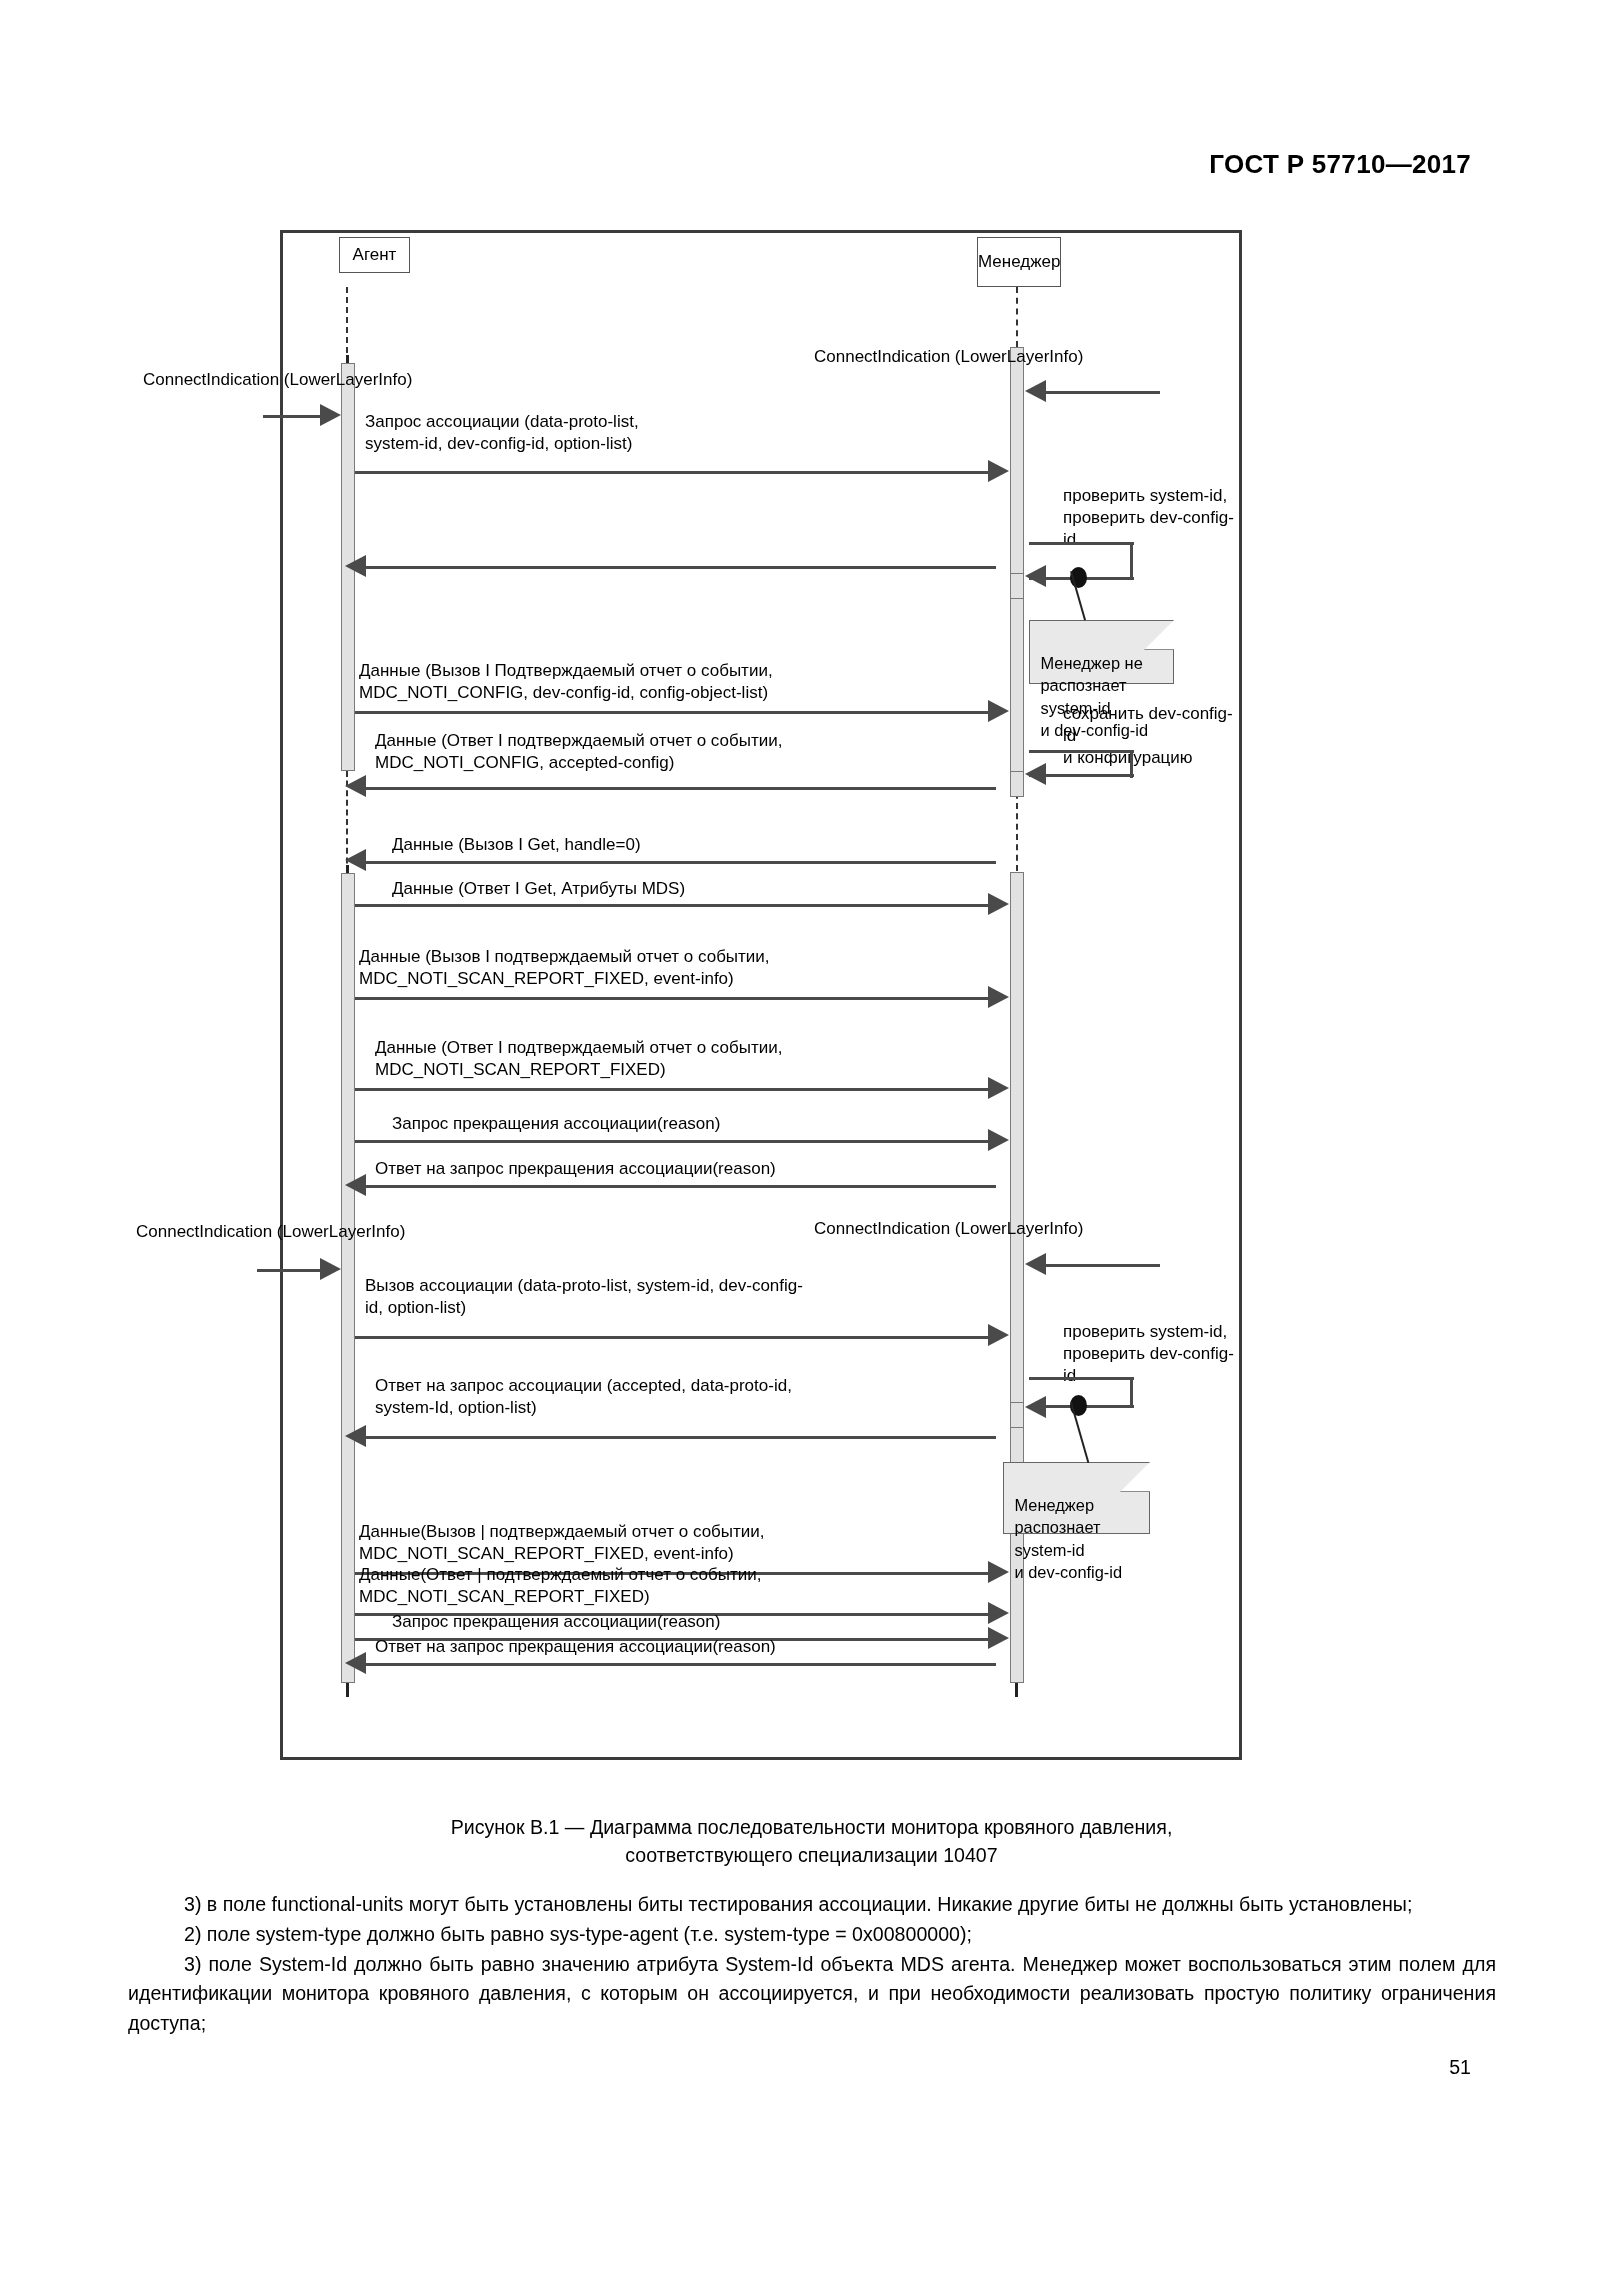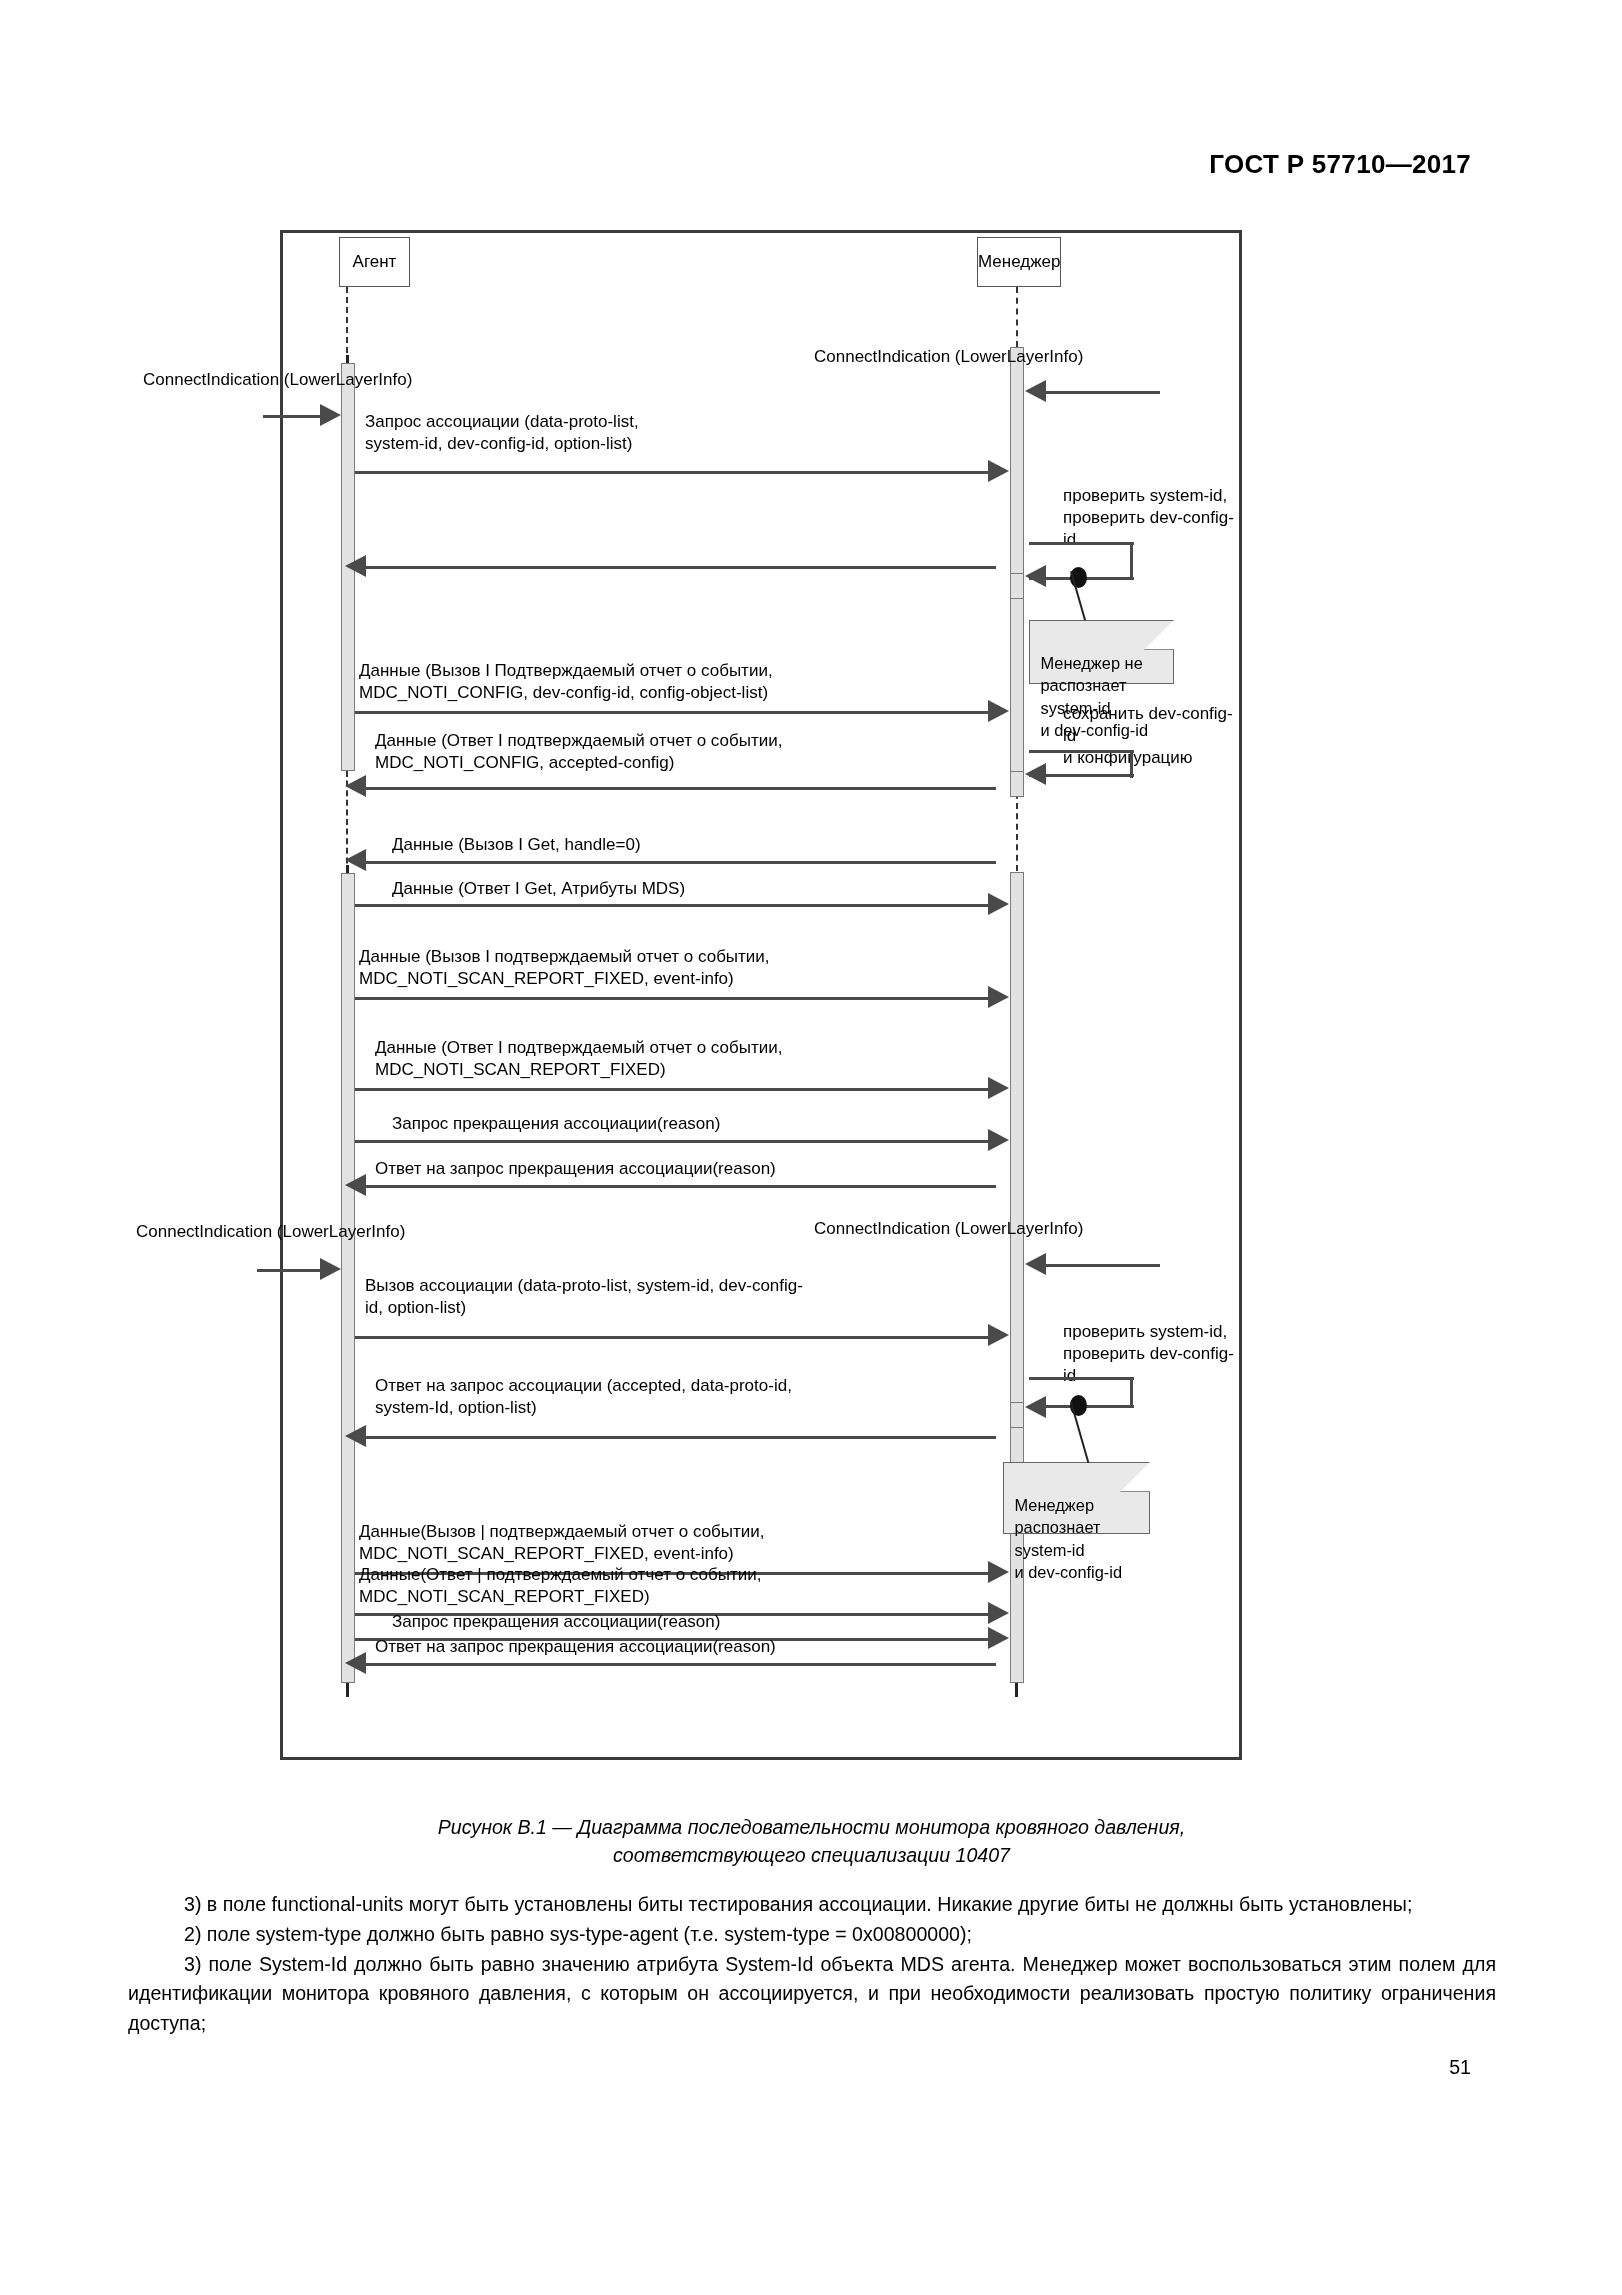--- a/index.html
+++ b/index.html
@@ -78,42 +78,42 @@
     position:absolute;right:-1.3px;top:-1.3px;width:29px;height:29px;
     background:#fff;border-left:1.3px solid #666;border-bottom:1.3px solid #666;
     transform:skewX(0deg);
     clip-path:polygon(0 100%, 100% 0, 100% 100%);
   }
   .note-leader{position:absolute;height:0;border-top:2px solid #222;transform-origin:0 0;}
 
   
   .caption{
     position:absolute;left:0;right:0;text-align:center;
-    font-size:19.6px;line-height:1.45;font-style:italic;
+    font-size:19.6px;line-height:1.45;
   }
   .body-text{
     position:absolute;left:128px;width:1368px;
     font-size:19.6px;line-height:1.52;text-align:justify;
   }
   .body-text p{margin:0;}
   .body-text p.indent{text-indent:56px;}
   .page-num{
     position:absolute;right:152px;top:2056px;font-size:19.6px;
   }
 </style>
 </head>
 <body>
 
 <div class="page">
 
   <div class="std-header">ГОСТ Р 57710—2017</div>
 
   <div class="diagram-frame">
 
-    <div class="lifeline-head" style="left:56px;top:3.9px;width:71px;height:50px;">
+    <div class="lifeline-head" style="left:56px;top:3.9px;width:71px;height:36px;">
       <div class="ll-label">Агент</div>
     </div>
     <div class="lifeline-head" style="left:694px;top:3.9px;width:84px;height:50px;">
       <div class="ll-label">Менеджер</div>
     </div>
 
     <div class="lifeline-dash" style="left:63px;top:54px;height:76px;"></div>
     <div class="act-tick" style="left:63px;top:122px;"></div>
     <div class="activation" style="left:58px;top:130px;height:408px;"></div>
     <div class="lifeline-dash" style="left:63px;top:538px;height:102px;"></div>

